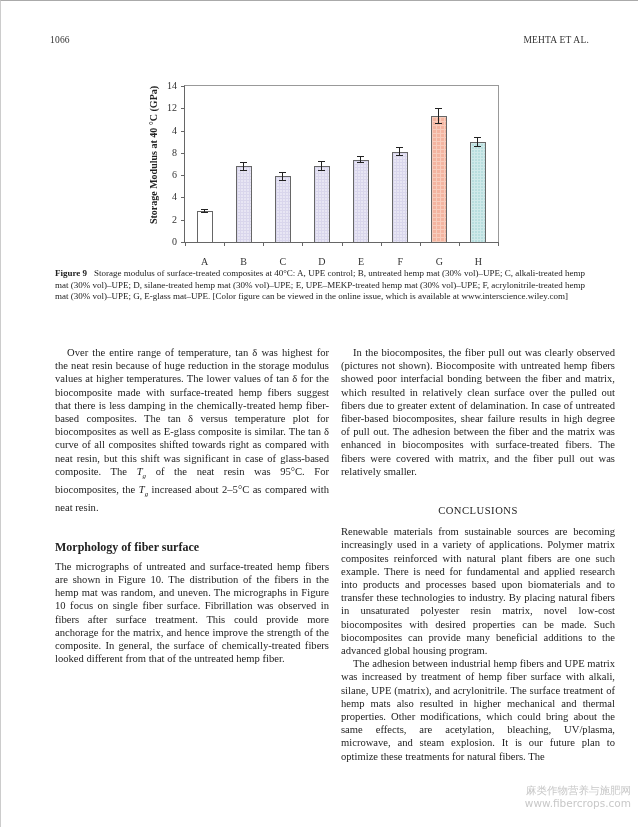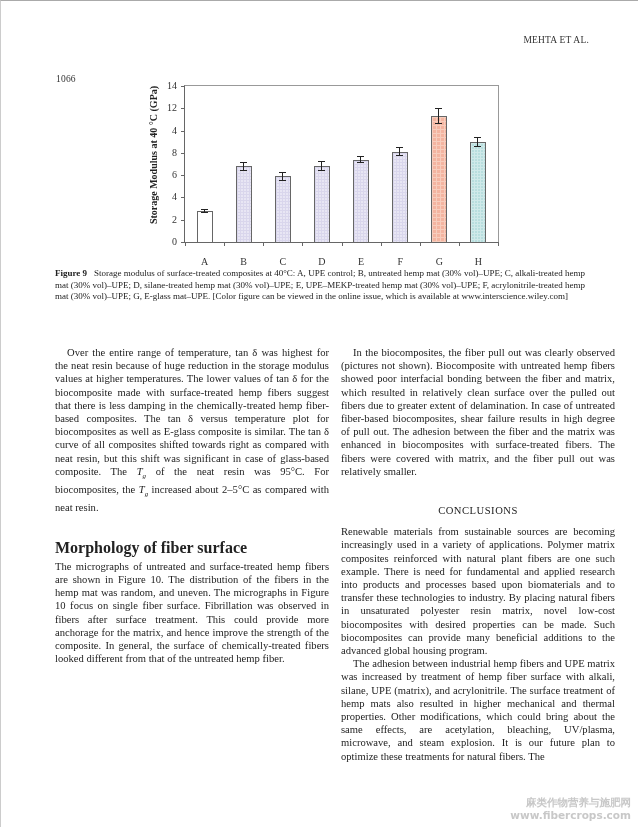--- a/index.html
+++ b/index.html
@@ -1,21 +1,21 @@
 <!DOCTYPE html>
 <html><head>
 <meta charset="utf-8">
 <style>
   html, body { margin: 0; padding: 0; background: #ffffff; }
   body { width: 639px; height: 828px; position: relative; overflow: hidden;
          font-family: "Liberation Serif", "DejaVu Serif", serif; color: #222; }
   .page-frame { position: absolute; left: 0; top: 0; width: 637px; height: 826px;
                 border-top: 1px solid #aaa; border-left: 1px solid #ccc; }
   .running-head { position: absolute; top: 35px; font-size: 9.5px; letter-spacing: 0.2px; color: #333; }
-  .rh-left { left: 56px; margin-top: 39px; }
+  .rh-left { left: 50px; }
   .rh-right { right: 50px; }
 
   
   .chart { position: absolute; left: 140px; top: 75px; width: 370px; height: 195px; }
   .y-title { position: absolute; left: 6px; top: 82px; width: 160px; transform: rotate(-90deg);
              transform-origin: 0 0; font-family: "Liberation Serif", serif; font-weight: bold;
              font-size: 10px; color: #222; white-space: nowrap; text-align: center; top: 160px; left: 8px; }
   .plot { position: absolute; left: 44px; top: 10px; width: 313px; height: 156px;
           border-top: 1px solid #999; border-right: 1px solid #999; border-left: 1px solid #666; border-bottom: 1px solid #666; }
   .ytick { position: absolute; left: -4px; width: 4px; height: 0; border-top: 1px solid #666; }
@@ -41,26 +41,26 @@
   
   .caption { position: absolute; left: 55px; top: 268px; width: 530px; font-size: 9px; line-height: 11.5px; color: #222; text-align: justify; }
   .caption b { font-family: "Liberation Serif", serif; }
 
   
   .col { position: absolute; top: 346px; width: 274px; font-size: 10.6px; line-height: 13.2px; color: #222; }
   .col-left { left: 55px; }
   .col-right { left: 341px; }
   .col p { margin: 0; text-align: justify; text-indent: 0; hyphens: manual; }
   .col p.indent { text-indent: 12px; }
-  .section-head { font-weight: bold; font-size: 16px; margin: 26px 0 6px 0; }
+  .section-head { font-weight: bold; font-size: 12px; margin: 26px 0 6px 0; }
   .conclusions { text-align: center; font-weight: normal; font-size: 10.6px; letter-spacing: 0.5px; margin: 26px 0 8px 0; }
   sup { font-size: 7px; vertical-align: 4px; line-height: 0; }
   .ital { font-style: italic; }
-  .watermark { position: absolute; right: 8px; bottom: 6px; text-align: right; color: #c8c8c8;
-               font-family: "DejaVu Sans", sans-serif; font-size: 10.5px; line-height: 13px; font-weight: bold; }
+  .watermark { position: absolute; right: 8px; bottom: 18px; text-align: right; color: #c8c8c8;
+               font-family: "DejaVu Sans", sans-serif; font-size: 10.5px; line-height: 13px; }
 </style>
 </head>
 <body>
 
 <div class="page-frame"></div>
 
 <div class="running-head rh-left">1066</div>
 <div class="running-head rh-right">MEHTA ET AL.</div>
 
 <div class="chart">

